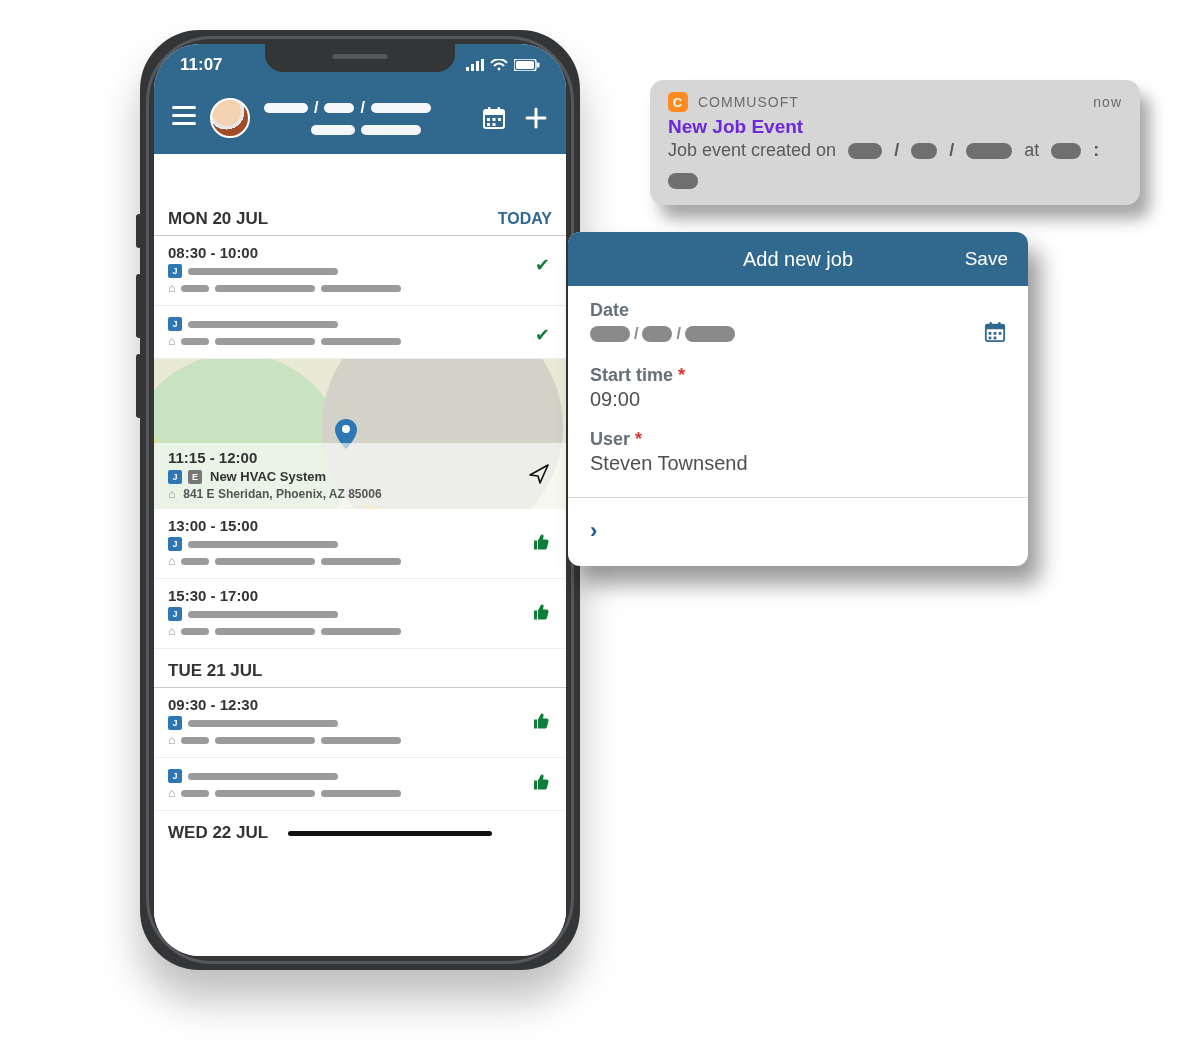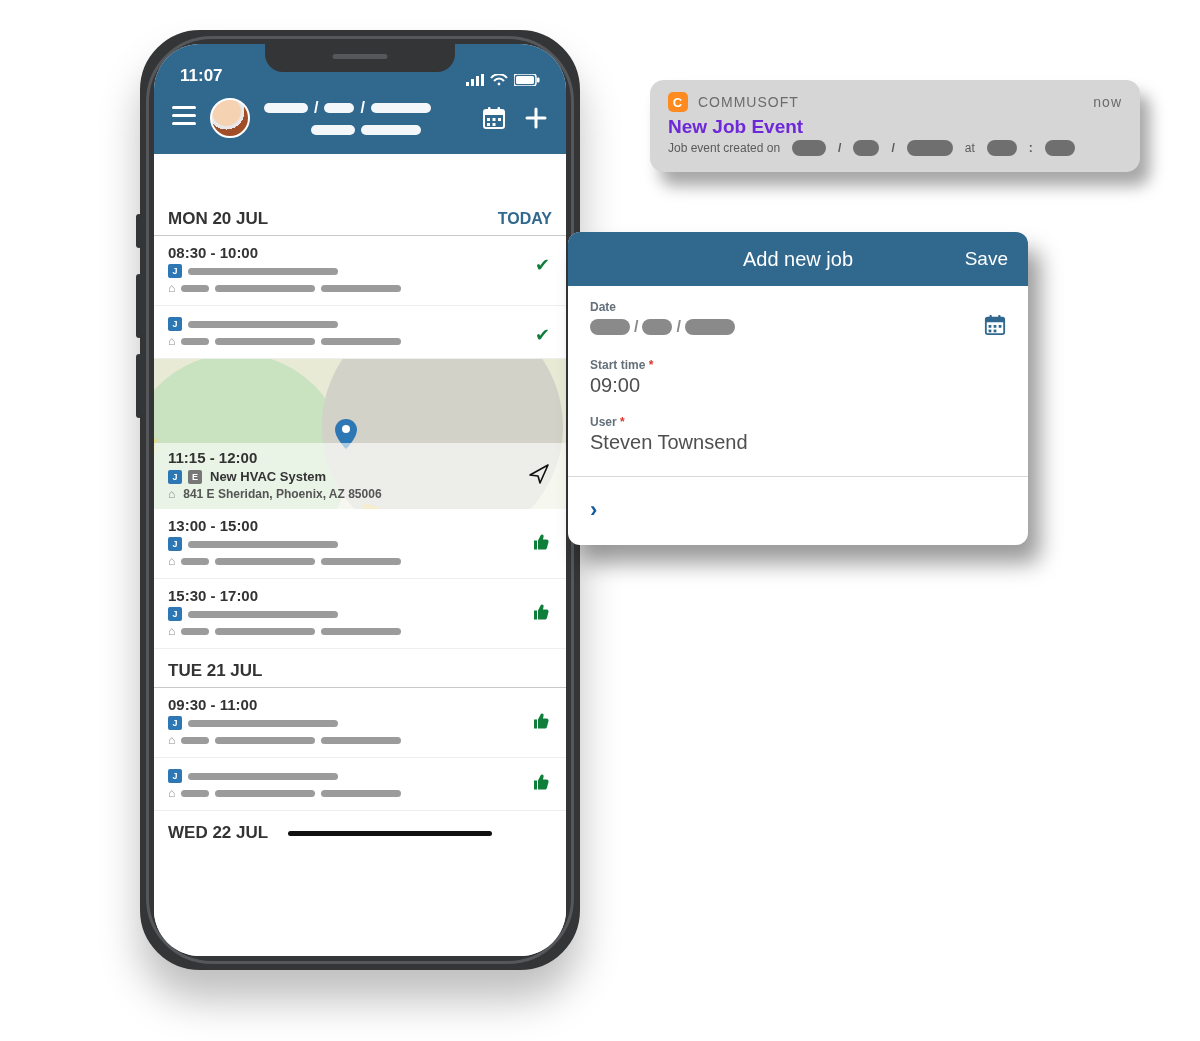--- a/index.html
+++ b/index.html
@@ -43,21 +43,21 @@
     overflow:hidden;
     background:#fff;
     display:flex; flex-direction:column;
   }
 
   
   .statusbar {
     background:#30688e;
     color:#fff;
     height:44px;
-    display:flex; align-items:flex-end; justify-content:space-between;
+    display:flex; align-items:center; justify-content:space-between;
     padding:0 26px 2px;
     font-size:17px; font-weight:600;
   }
   .status-icons { display:flex; gap:6px; align-items:center; }
   .sig,.wifi,.bat { display:inline-block; }
   .sig svg,.wifi svg,.bat svg{display:block;}
 
   .appheader {
     background:#30688e;
     color:#fff;
@@ -121,37 +121,37 @@
   
   .push{
     position:absolute;left:650px;top:80px;width:490px;
     background:#d6d6d6;border-radius:14px;padding:12px 18px 16px;
     box-shadow:10px 14px 16px rgba(0,0,0,.35);
   }
   .push-top{display:flex;align-items:center;gap:10px;color:#6b6b6b;font-size:14px;letter-spacing:1px;}
   .app-icon{width:20px;height:20px;border-radius:5px;background:#ff8a1f;display:flex;align-items:center;justify-content:center;color:#fff;font-weight:700;font-size:13px;}
   .push-time{margin-left:auto;color:#6b6b6b;}
   .push-title{font-weight:700;color:#6d28d9;margin-top:4px;font-size:19px;}
-  .push-body{color:#5a5a5a;font-size:12px;margin-top:2px;display:flex;align-items:center;gap:12px;flex-wrap:wrap;}
+  .push-body{color:#5a5a5a;font-size:18px;margin-top:2px;display:flex;align-items:center;gap:12px;flex-wrap:wrap;}
   .pill{display:inline-block;height:16px;border-radius:8px;background:#6f6f6f;}
 
   
   .sheet{
     position:absolute;left:568px;top:232px;width:460px;
     background:#fff;border-radius:12px;overflow:hidden;
     box-shadow:12px 18px 22px rgba(0,0,0,.4);
   }
   .sheet-header{
     background:#30688e;color:#fff;
     display:flex;align-items:center;justify-content:center;
     position:relative;height:54px;font-size:20px;
   }
   .sheet-header .save{position:absolute;right:20px;font-size:19px;}
   .sheet-body{padding:14px 22px 2px;color:#555;}
-  .fld-label{color:#64707a;font-weight:600;font-size:12px;}
+  .fld-label{color:#64707a;font-weight:600;font-size:18px;}
   .req{color:#d9362e;}
   .fld-value{font-size:20px;color:#4f4f4f;margin-top:2px;}
   .fld-row{display:flex;gap:30px;margin-top:18px;}
   .fld-row>div{flex:1;}
   .sheet-sep{border:none;border-top:1px solid #d8d8d8;margin:22px -22px 0;}
   .date-row{display:flex;align-items:center;justify-content:space-between;}
   .date-pills{display:flex;align-items:center;gap:4px;color:#8a8a8a;font-weight:700;}
   .dp{display:inline-block;height:16px;border-radius:8px;background:#8a8a8a;}
   .cal-icon{color:#30688e;}
   .prop-row{padding:18px 22px 22px;display:flex;align-items:center;justify-content:space-between;}
@@ -359,21 +359,21 @@
           <svg width="18" height="18" viewBox="0 0 18 18" fill="#0f7e3a">
               <path d="M2 8h3v9H2zM6 17h7c1 0 1.7-.6 1.9-1.5l1.6-6c.3-1.2-.6-2.5-1.9-2.5H11l.6-3.1c.2-1-.6-1.9-1.6-1.9-.5 0-1 .3-1.3.7L6 8v9z"></path>
             </svg>
         </span>
       </div>
 
       <div class="day-header">
         <span class="day-label">TUE 21 JUL</span>
       </div>
       <div class="job">
-        <div class="time">09:30 - 11:00</div>
+        <div class="time">09:30 - 12:30</div>
         <div class="row">
             <span class="badge j">J</span>
             <span class="gray-bar" style="width:150px"></span>
           </div>
         <div class="row">
             <span class="home-ic">⌂</span>
             <span class="gray-bar" style="width:28px"></span>
             <span class="gray-bar" style="width:100px"></span>
             <span class="gray-bar" style="width:80px"></span>
           </div>

